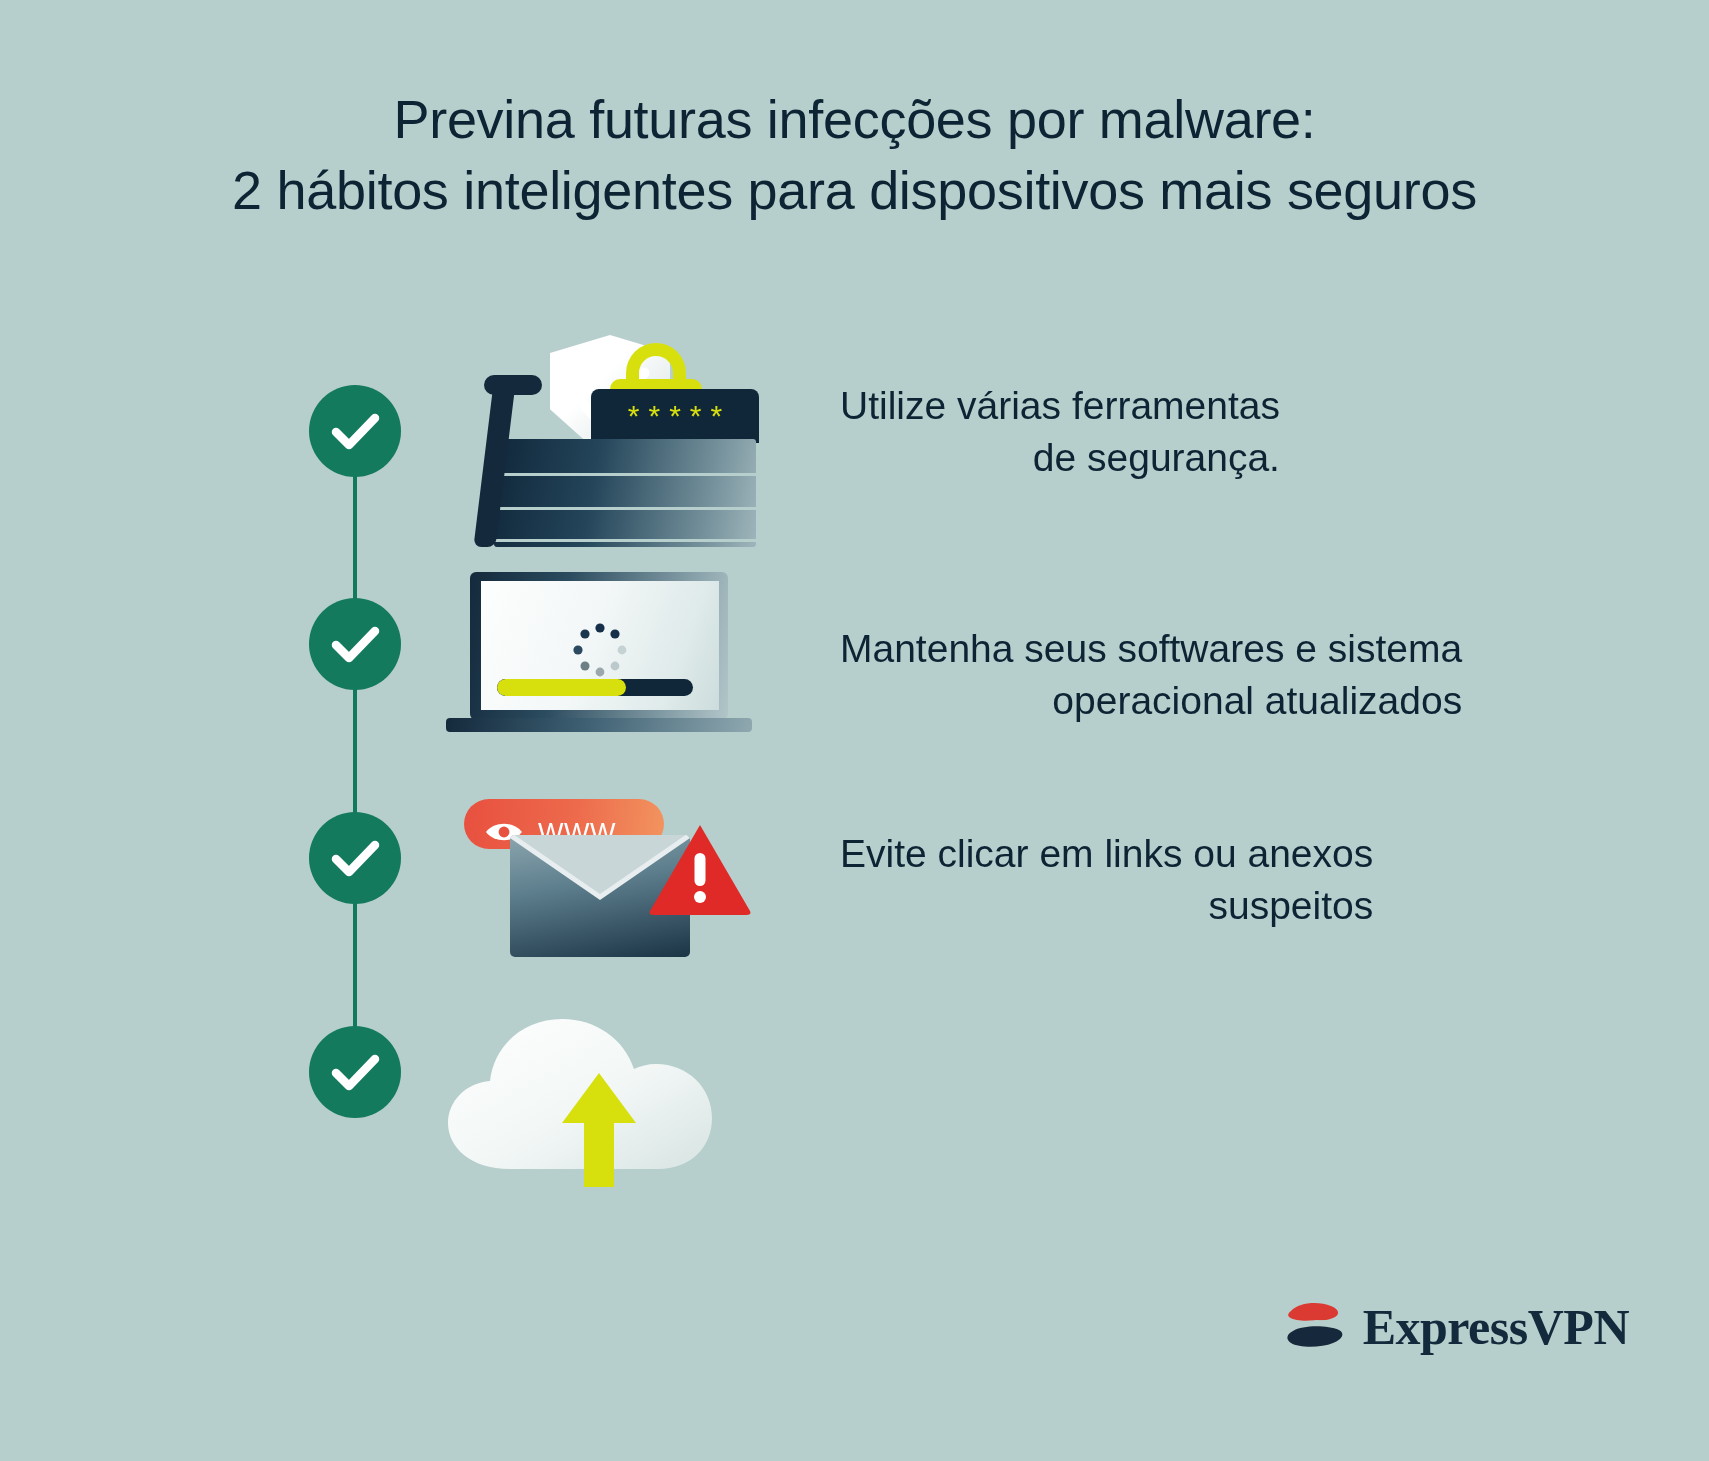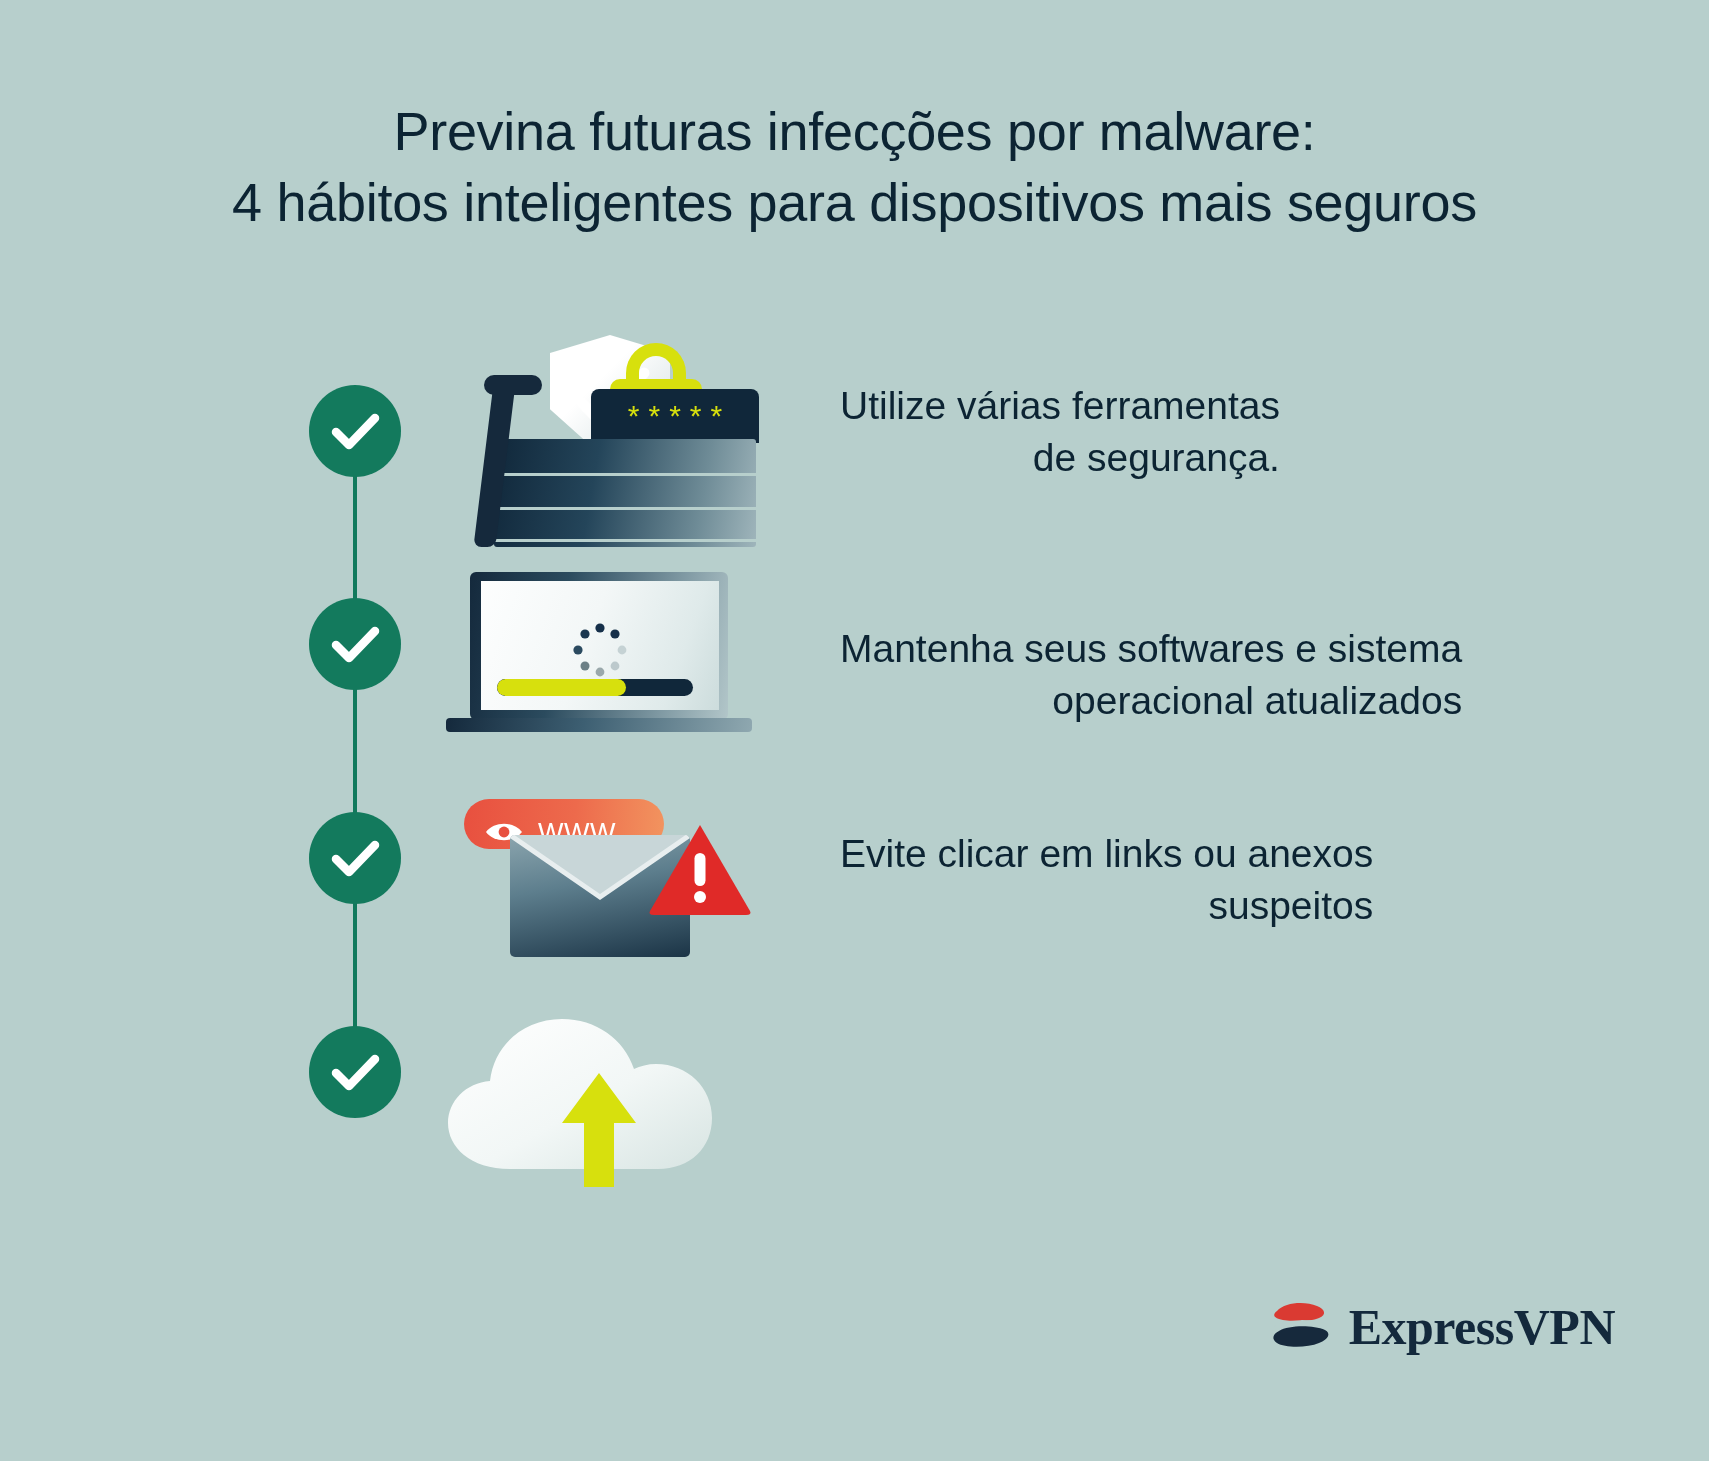--- a/index.html
+++ b/index.html
@@ -14,21 +14,21 @@
     position: relative;
     width: 1709px;
     height: 1461px;
     background: #b7cfcc;
     overflow: hidden;
   }
 
   
   .title-block {
     position: absolute;
-    top: 96px;
+    top: 84px;
     left: 0;
     width: 1709px;
     text-align: center;
     color: #0c2433;
     font-size: 54px;
     line-height: 1.32;
     font-weight: 400;
     letter-spacing: -0.3px;
   }
   .title-line { display: block; white-space: nowrap; }
@@ -253,42 +253,42 @@
   }
   .cl-arrow {
     position: absolute;
     left: 120px; top: 66px;
     width: 78px; height: 122px;
   }
 
   
   .logo {
     position: absolute;
-    right: 94px;
+    right: 80px;
     bottom: 104px;
     display: flex;
     align-items: center;
     gap: 16px;
   }
   .logo-text {
     color: #13293c;
     font-family: "Liberation Serif", serif;
     font-weight: bold;
     font-size: 50px;
     letter-spacing: -0.5px;
   }
 </style>
 </head>
 <body>
 
 <div class="canvas">
 
   <div class="title-block">
     <span class="title-line">Previna futuras infecções por malware:</span>
-    <span class="title-line">4 hábitos inteligentes para dispositivos mais seguros</span>
+    <span class="title-line">2 hábitos inteligentes para dispositivos mais seguros</span>
   </div>
 
   <div class="rail"></div>
 
   <div class="check-node node-1">
     <span class="tick">
       <svg viewBox="0 0 92 92">
           <path d="M27 47 L40 60 L66 33" fill="none" stroke="#ffffff" stroke-width="8.5" stroke-linecap="round" stroke-linejoin="round"></path>
         </svg>
     </span>

